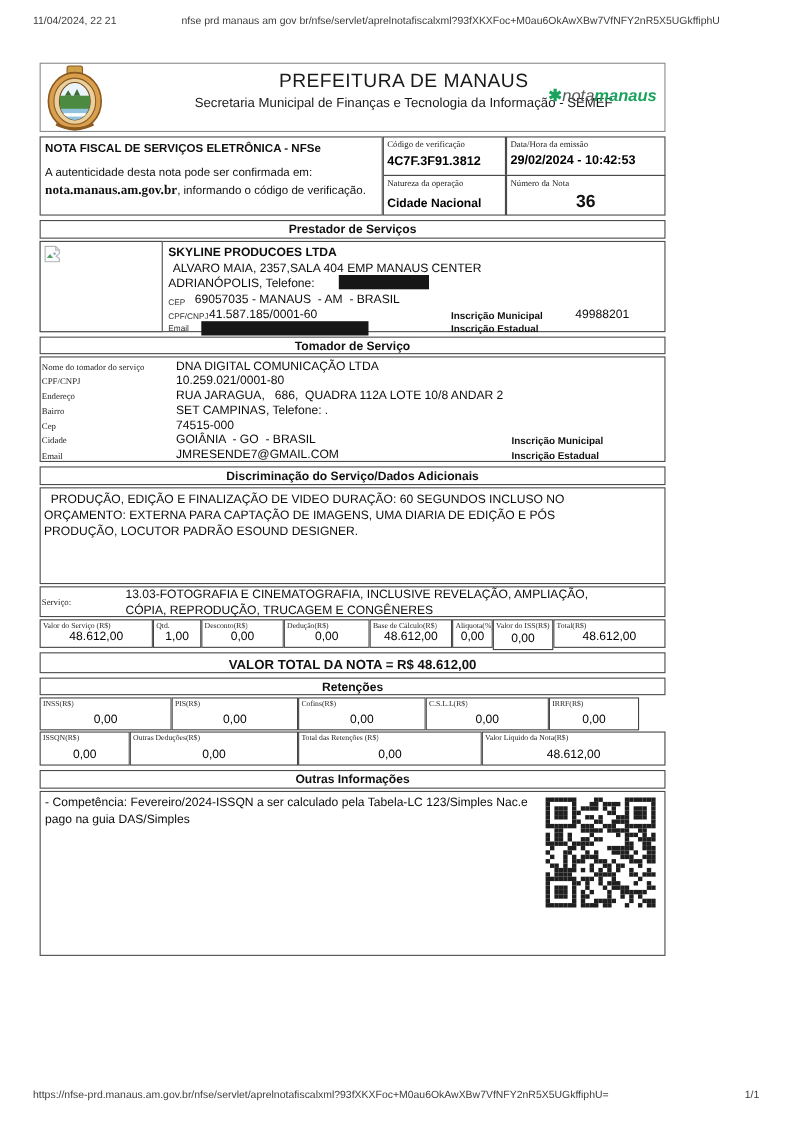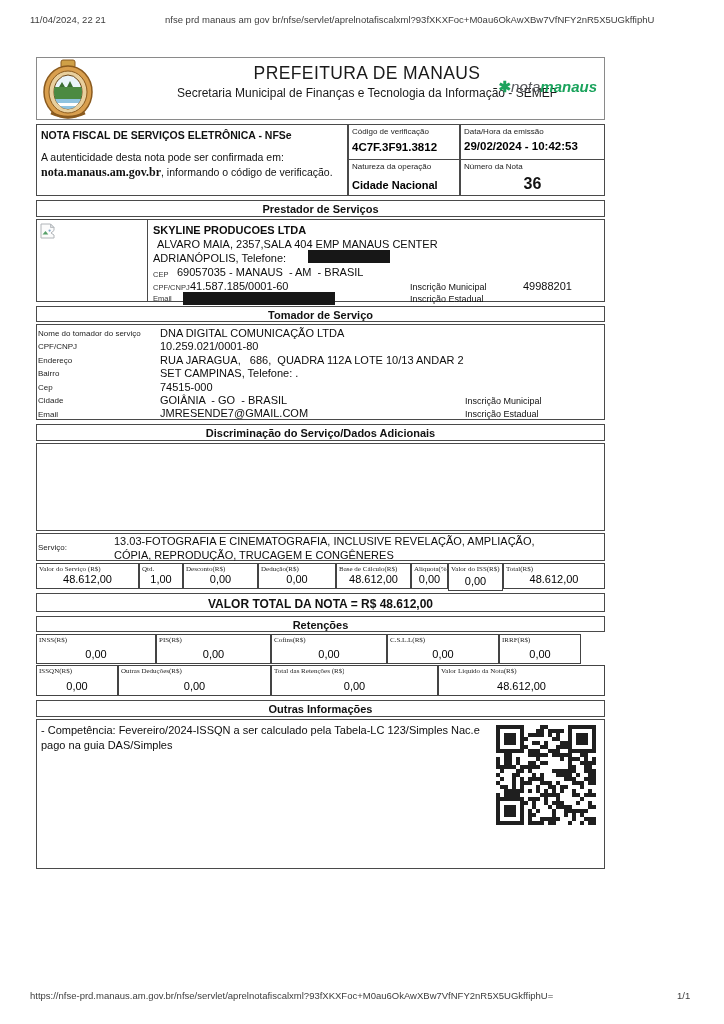--- a/index.html
+++ b/index.html
@@ -2,26 +2,26 @@
 <html><head>
 <meta charset="utf-8">
 <style>
   html,body{margin:0;padding:0;background:#fff;}
   #page{position:relative;width:724px;height:1024px;background:#fff;overflow:hidden;
         font-family:"Liberation Sans",sans-serif;color:#111;}
   .abs{position:absolute;}
   .box{position:absolute;box-sizing:border-box;border:1px solid #4a4a4a;background:#fff;}
   .hdrbox{border-color:#8a8a8a;}
   .sec-h{font-weight:bold;font-size:11px;text-align:center;padding-top:2px;font-family:"Liberation Sans",sans-serif;}
-  .slabel{position:absolute;font-family:Liberation Sans, sans-serif;font-size:8px;color:#1c1c1c;white-space:nowrap;}
+  .slabel{position:absolute;font-family:Liberation Serif, serif;font-size:8px;color:#1c1c1c;white-space:nowrap;}
   .tinylabel{position:absolute;font-size:7.5px;color:#333;white-space:nowrap;}
   .val{position:absolute;font-size:11px;color:#0d0d0d;white-space:pre;}
   .wrapval{position:absolute;font-size:11px;color:#0d0d0d;line-height:1.32;white-space:pre-wrap;}
   .bold{font-weight:bold;}
-  .b9{position:absolute;font-weight:normal;font-size:9px;white-space:nowrap;color:#111;}
+  .b9{position:absolute;font-weight:bold;font-size:9px;white-space:nowrap;color:#111;}
   .bigval{position:absolute;font-weight:bold;font-size:11px;white-space:nowrap;color:#000;}
   .cell{position:absolute;box-sizing:border-box;border:1px solid #444;background:#fff;}
   .cell .clabel{position:absolute;top:1px;left:2px;font-family:"Liberation Serif",serif;font-size:7px;
                 color:#1c1c1c;white-space:nowrap;overflow:hidden;max-width:96%;}
   .cell .cval{position:absolute;left:0;right:0;bottom:3px;text-align:center;font-size:11px;color:#000;}
   .printtxt{position:absolute;font-size:9.5px;color:#3d3d3d;white-space:nowrap;}
   .redact{position:absolute;background:#171717;}
   .logo-ast{color:#1aa35c;font-style:normal;font-weight:bold;font-size:15px;}
   .logo-nota{color:#55565a;font-style:italic;font-size:15px;}
   .logo-manaus{color:#1aa35c;font-style:italic;font-weight:bold;font-size:15px;}
@@ -118,34 +118,35 @@
   <div class="redact" style="left:183px;top:291.5px;width:152px;height:13px"></div>
   <div class="b9" style="left:410px;top:294px">Inscrição Estadual</div>
 
   <div class="box sec-h" style="left:36px;top:306px;width:569px;height:16px">Tomador de Serviço</div>
   <div class="box" style="left:36px;top:324px;width:569px;height:96px"></div>
   <div class="slabel" style="left:38px;top:329px">Nome do tomador do serviço</div>
   <div class="val" style="left:160px;top:327px">DNA DIGITAL COMUNICAÇÃO LTDA</div>
   <div class="slabel" style="left:38px;top:342px">CPF/CNPJ</div>
   <div class="val" style="left:160px;top:340px">10.259.021/0001-80</div>
   <div class="slabel" style="left:38px;top:356px">Endereço</div>
-  <div class="val" style="left:160px;top:354px">RUA JARAGUA,   686,  QUADRA 112A LOTE 10/13 ANDAR 2</div>
+  <div class="val" style="left:160px;top:354px">RUA JARAGUA,   686,  QUADRA 112A LOTE 10/8 ANDAR 2</div>
   <div class="slabel" style="left:38px;top:369px">Bairro</div>
   <div class="val" style="left:160px;top:367px">SET CAMPINAS, Telefone: .</div>
   <div class="slabel" style="left:38px;top:383px">Cep</div>
   <div class="val" style="left:160px;top:381px">74515-000</div>
   <div class="slabel" style="left:38px;top:396px">Cidade</div>
   <div class="val" style="left:160px;top:394px">GOIÂNIA  - GO  - BRASIL</div>
   <div class="b9" style="left:465px;top:396px">Inscrição Municipal</div>
   <div class="slabel" style="left:38px;top:410px">Email</div>
   <div class="val" style="left:160px;top:407px">JMRESENDE7@GMAIL.COM</div>
   <div class="b9" style="left:465px;top:409px">Inscrição Estadual</div>
 
   <div class="box sec-h" style="left:36px;top:424px;width:569px;height:17px">Discriminação do Serviço/Dados Adicionais</div>
   <div class="box" style="left:36px;top:443px;width:569px;height:88px"></div>
+  <div class="wrapval" style="left:40px;top:447px;width:520px">  PRODUÇÃO, EDIÇÃO E FINALIZAÇÃO DE VIDEO DURAÇÃO: 60 SEGUNDOS INCLUSO NO ORÇAMENTO: EXTERNA PARA CAPTAÇÃO DE IMAGENS, UMA DIARIA DE EDIÇÃO E PÓS PRODUÇÃO, LOCUTOR PADRÃO ESOUND DESIGNER.</div>
 
   <div class="box" style="left:36px;top:533px;width:569px;height:28px"></div>
   <div class="slabel" style="left:38px;top:543px">Serviço:</div>
   <div class="wrapval" style="left:114px;top:535px;width:430px;line-height:1.25">13.03-FOTOGRAFIA E CINEMATOGRAFIA, INCLUSIVE REVELAÇÃO, AMPLIAÇÃO, CÓPIA, REPRODUÇÃO, TRUCAGEM E CONGÊNERES</div>
 
   <div class="cell" style="left:36px;top:563px;width:103px;height:26px">
     <div class="clabel">Valor do Serviço (R$)</div>
     <div class="cval">48.612,00</div>
   </div>
   <div class="cell" style="left:139px;top:563px;width:44px;height:26px">

